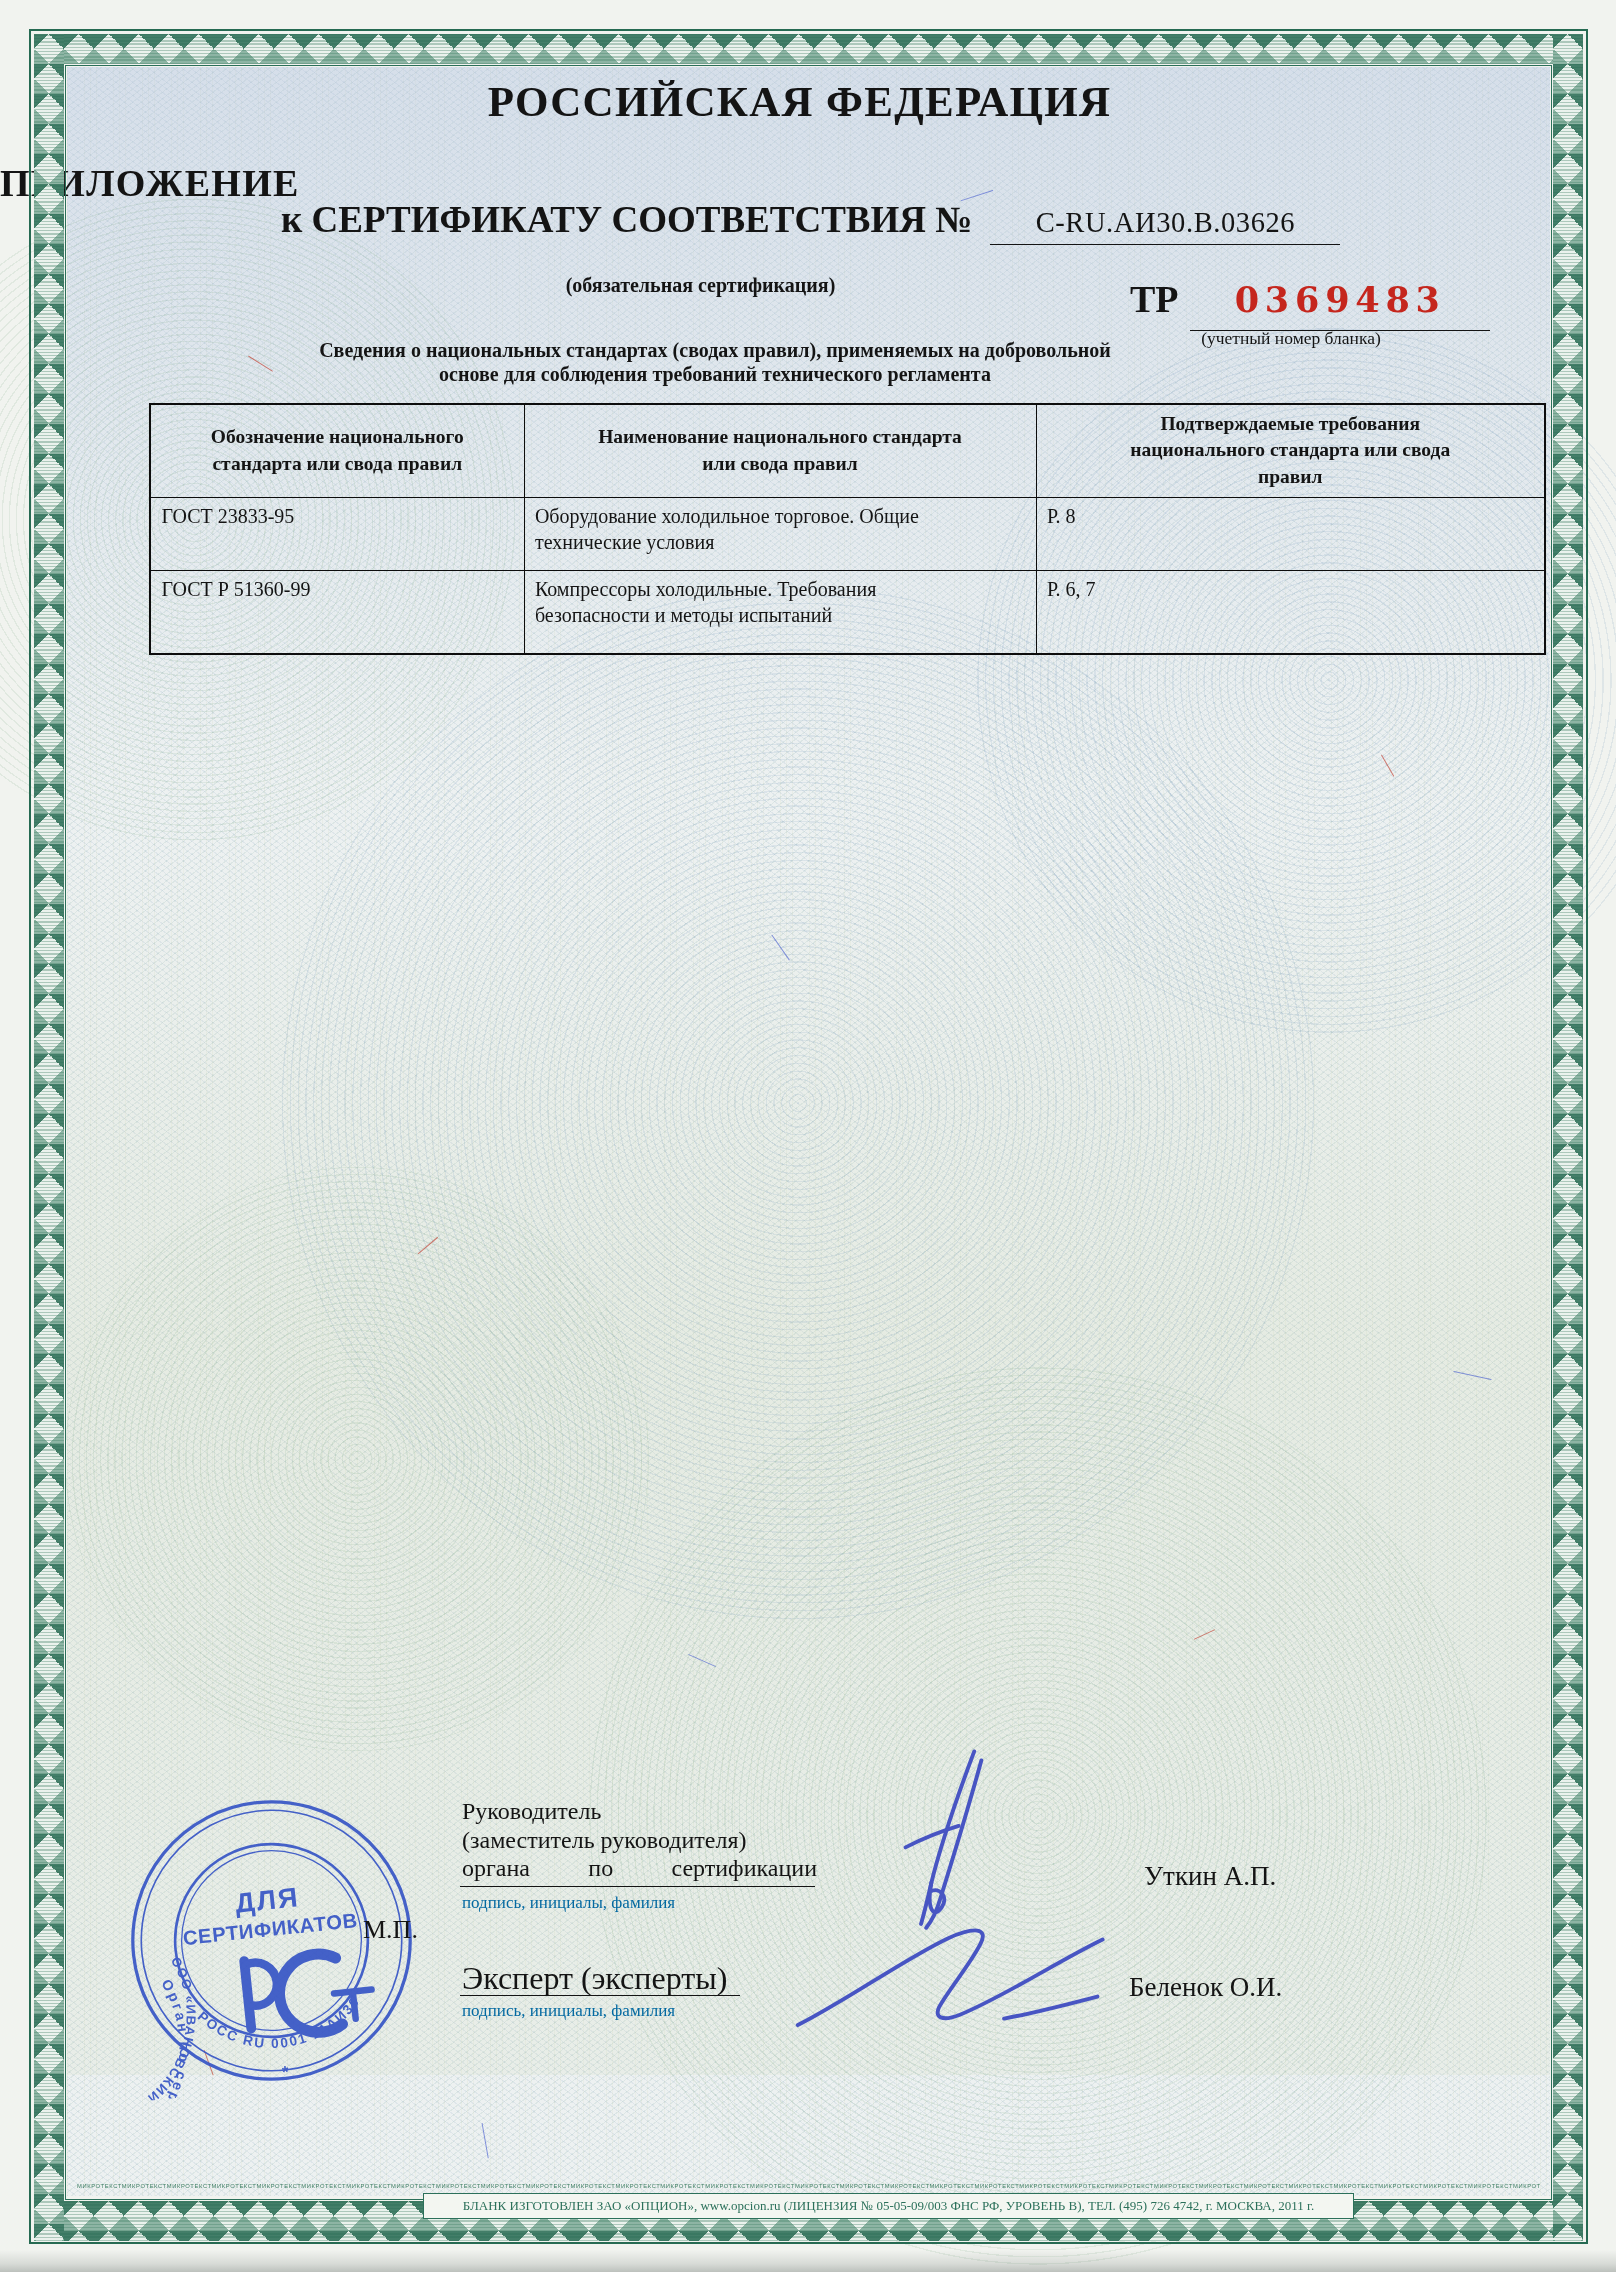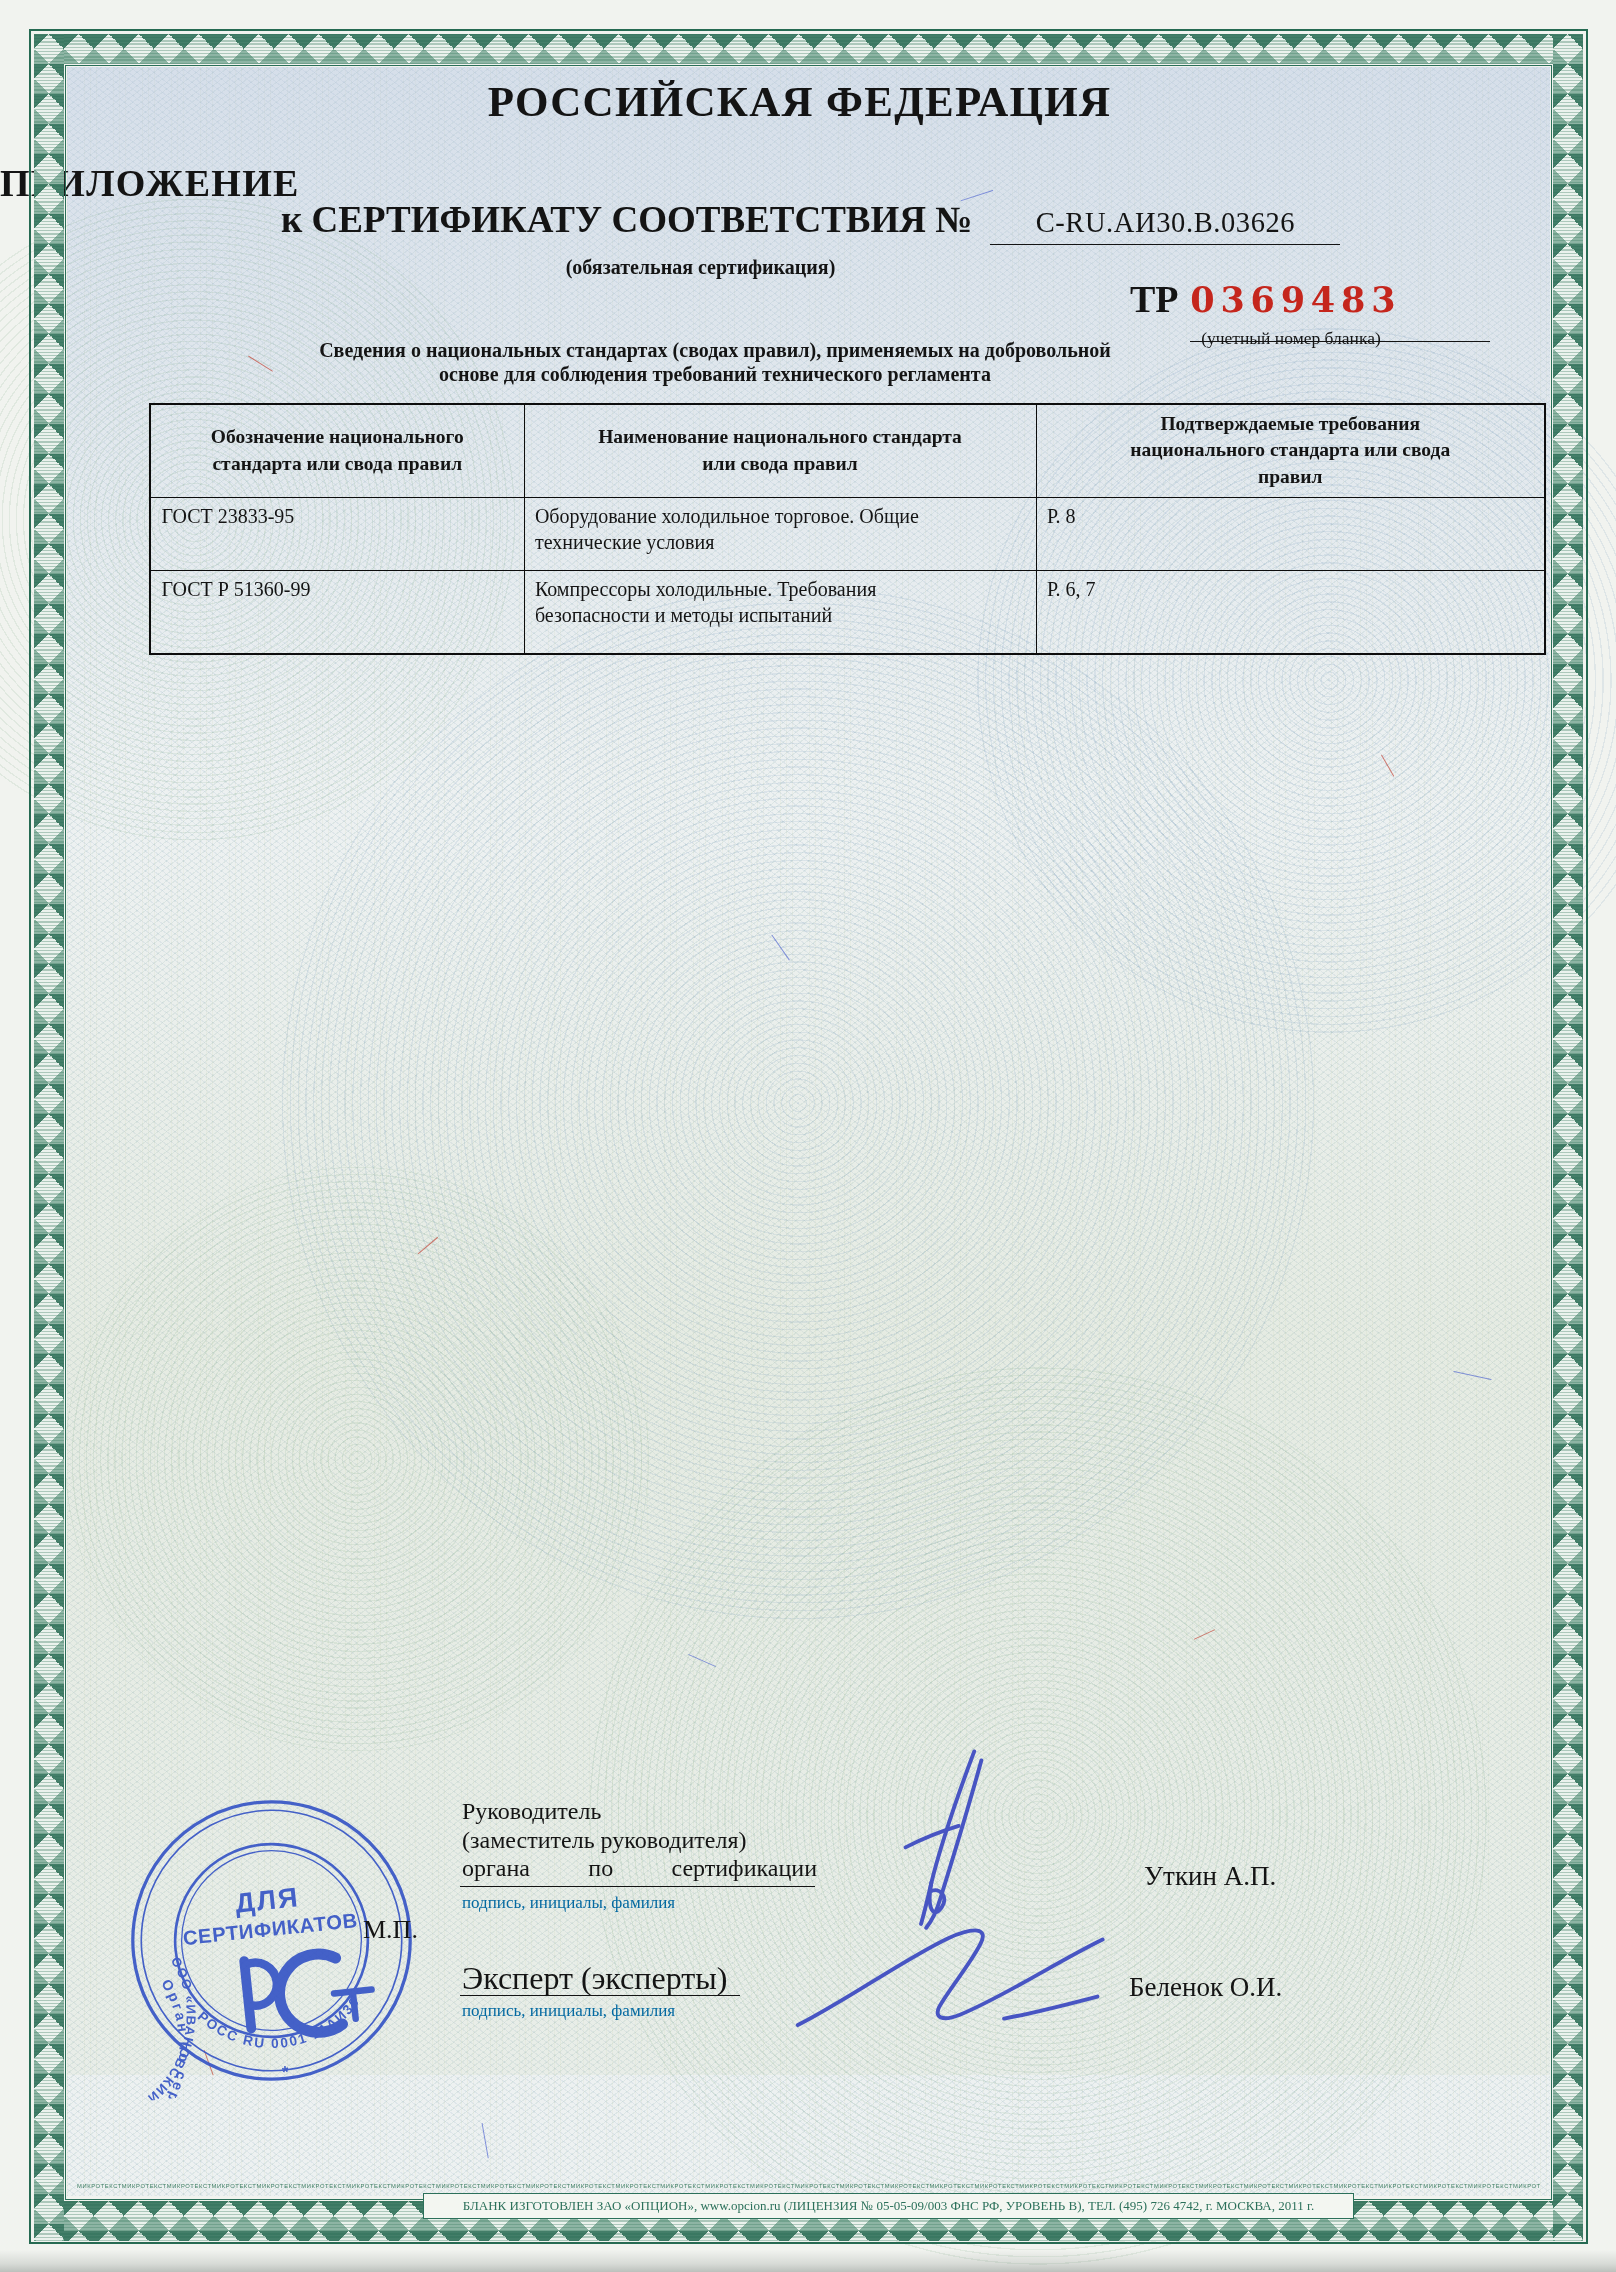--- a/index.html
+++ b/index.html
@@ -54,24 +54,24 @@
   .fiber.blue{background:#4a5fd0;}
 
   
   .abs{position:absolute;z-index:3;color:#141414;}
   .country-title{left:0;width:1599px;top:77px;text-align:center;
     font-size:43px;font-weight:bold;letter-spacing:1.3px;}
   .doc-type{left:0;width:1420px;top:161px;font-size:38px;font-weight:bold;letter-spacing:1.3px;}
   .subtitle-row{left:281px;top:198px;display:flex;align-items:baseline;font-weight:bold;font-size:37px;white-space:nowrap;}
   .cert-line{display:inline-block;width:350px;margin-left:18px;border-bottom:1.9px solid #141414;
     text-align:center;font-weight:normal;font-size:28.5px;letter-spacing:0.6px;padding-bottom:5.2px;}
-  .cert-kind{left:0;width:1401px;top:256px;text-align:center;font-size:20px;font-weight:bold;}
+  .cert-kind{left:0;width:1401px;top:274px;text-align:center;font-size:20px;font-weight:bold;}
   .tr-row{left:1130px;top:277px;display:flex;align-items:baseline;font-size:38px;font-weight:bold;}
   .tr-line{display:inline-block;width:300px;margin-left:11.7px;border-bottom:1.9px solid #141414;
-    padding-bottom:20px;}
+    text-align:center;padding-bottom:9px;}
   .blank-number{font-family:"DejaVu Serif", serif;font-size:35px;font-weight:bold;color:#c5261d;letter-spacing:5.8px;}
   .tr-caption{left:1141px;width:300px;top:328px;text-align:center;font-size:17.5px;font-weight:normal;}
   .intro{left:0;width:1430px;top:338px;text-align:center;font-size:20px;font-weight:bold;
     line-height:24px;white-space:pre-line;}
 
   
   .std-table{position:absolute;left:125px;top:403px;z-index:3;border-collapse:collapse;table-layout:fixed;width:1396px;
     font-family:"Liberation Serif", serif;color:#141414;}
   .std-table col.c1{width:374px;} .std-table col.c2{width:512px;} .std-table col.c3{width:509px;}
   .std-table th{border:1.9px solid #0d0d0d;font-size:19.5px;font-weight:bold;line-height:26.6px;

